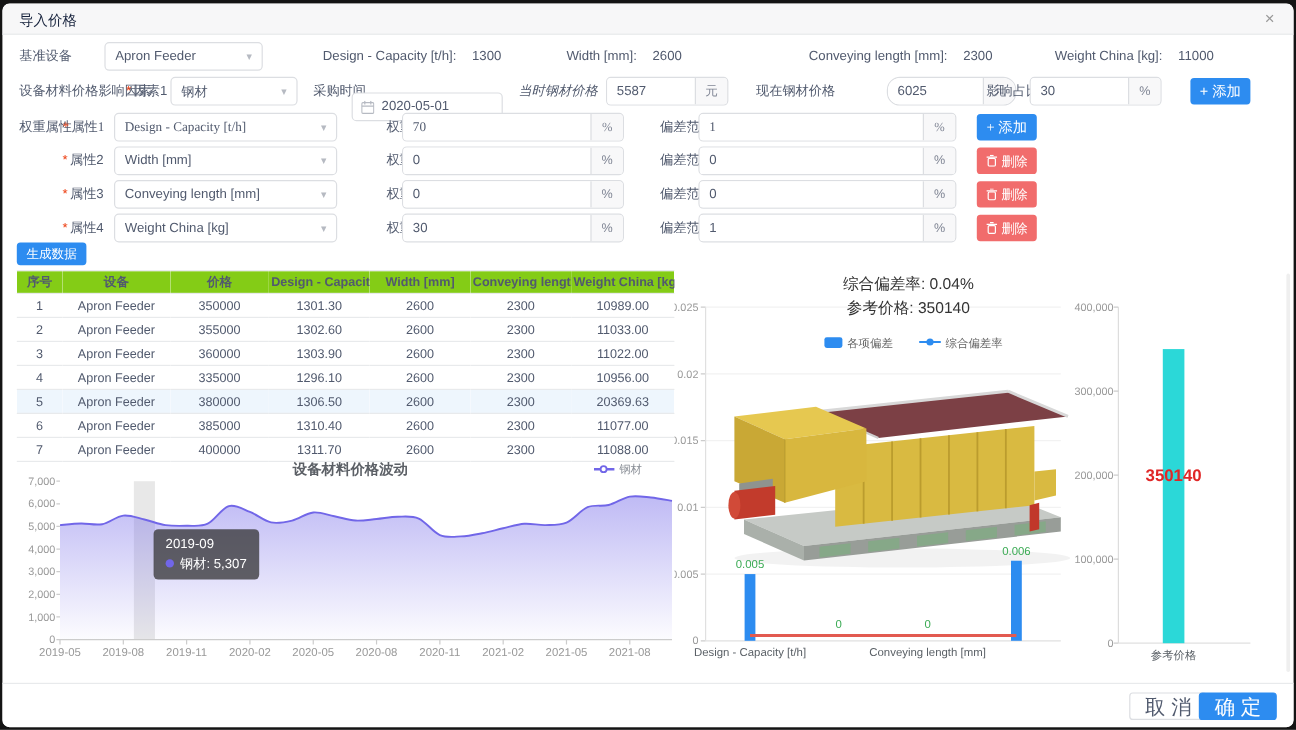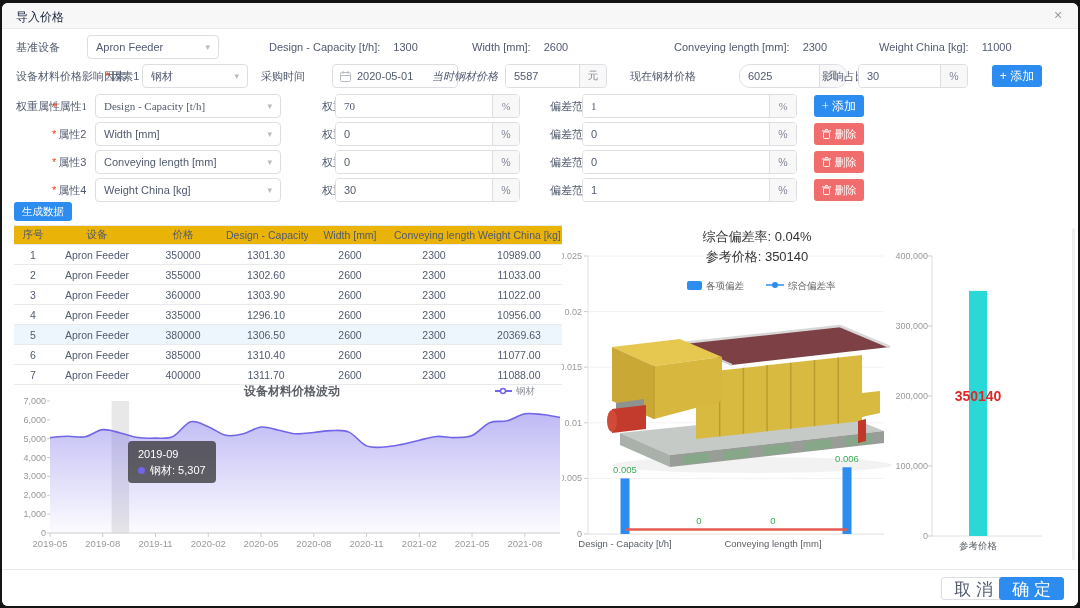--- a/index.html
+++ b/index.html
@@ -18,34 +18,34 @@
   .sel{position:absolute;top:1px;height:24px;border:1px solid #dcdee2;border-radius:4px;
     background:#fff;box-sizing:border-box;display:flex;align-items:center;padding:0 8px;cursor:pointer;}
   .sel .sval{flex:1;color:#515a6e;overflow:hidden;white-space:nowrap;}
   .caret{color:#b6bac2;font-size:9px;margin-left:4px;}
   .igrp{position:absolute;top:1px;height:24px;border:1px solid #dcdee2;border-radius:4px;
     box-sizing:border-box;display:flex;overflow:hidden;background:#fff;}
   .igrp input{flex:1;border:none;outline:none;padding:0 8px;font-size:11px;color:#515a6e;
     font-family:inherit;min-width:0;background:#fff;}
   .sfx{width:26px;background:#f8f8f9;border-left:1px solid #dcdee2;color:#808695;
     display:flex;align-items:center;justify-content:center;font-size:10.5px;}
-  .dinput{position:absolute;top:1px;height:24px;border:1px solid #dcdee2;border-radius:4px;
-    box-sizing:border-box;display:flex;align-items:center;padding:0 7px;gap:6px;background:#fff;cursor:pointer;margin-left:39px;}
+  .dinput{position:absolute;top:14px;height:24px;border:1px solid #dcdee2;border-radius:4px;
+    box-sizing:border-box;display:flex;align-items:center;padding:0 7px;gap:6px;background:#fff;cursor:pointer;}
   .btn-blue{position:absolute;top:2px;height:22px;background:#2d8cf0;color:#fff;border:none;
     border-radius:3px;font-size:12px;font-family:inherit;cursor:pointer;display:flex;
     align-items:center;justify-content:center;gap:3px;}
   .btn-red{position:absolute;top:2px;height:22px;background:#f16c6c;color:#fff;border:none;
     border-radius:3px;font-size:11px;font-family:inherit;cursor:pointer;display:flex;
     align-items:center;justify-content:center;gap:4px;}
   .gen-btn{position:absolute;left:12px;top:199px;height:19px;padding:0 8px;background:#2d8cf0;
     color:#fff;border:none;border-radius:3px;font-size:10.5px;font-family:inherit;cursor:pointer;}
   table.grid{position:absolute;left:12px;top:222px;width:520px;border-collapse:collapse;
     font-size:10.5px;color:#515a6e;table-layout:fixed;}
-  table.grid th{background:#eab308;border-top:1px solid #e8eaec;border-bottom:1px solid #e8eaec;
-    font-weight:normal;color:#515a6e;height:18px;padding:0 2px;overflow:hidden;white-space:nowrap;}
+  table.grid th{background:#84cc16;border-top:1px solid #e8eaec;border-bottom:1px solid #e8eaec;
+    font-weight:bold;color:#515a6e;height:18px;padding:0 2px;overflow:hidden;white-space:nowrap;}
   table.grid td{border-bottom:1px solid #e8eaec;height:19px;text-align:center;padding:0 2px;
     overflow:hidden;white-space:nowrap;}
   table.grid tr.hl td{background:#eef6fd;}
   .chartbox{position:absolute;}
   #lineChart{left:10px;top:378px;width:558px;height:180px;}
   #devChart{left:560px;top:222px;width:330px;height:345px;}
   #priceChart{left:890px;top:222px;width:186px;height:345px;}
   svg text{font-family:"Liberation Sans","DejaVu Sans",sans-serif;}
   .tooltip{position:absolute;left:116px;top:60px;background:rgba(50,50,50,0.75);color:#fff;
     padding:5px 10px;border-radius:4px;font-size:11px;line-height:16px;white-space:nowrap;z-index:5;}

